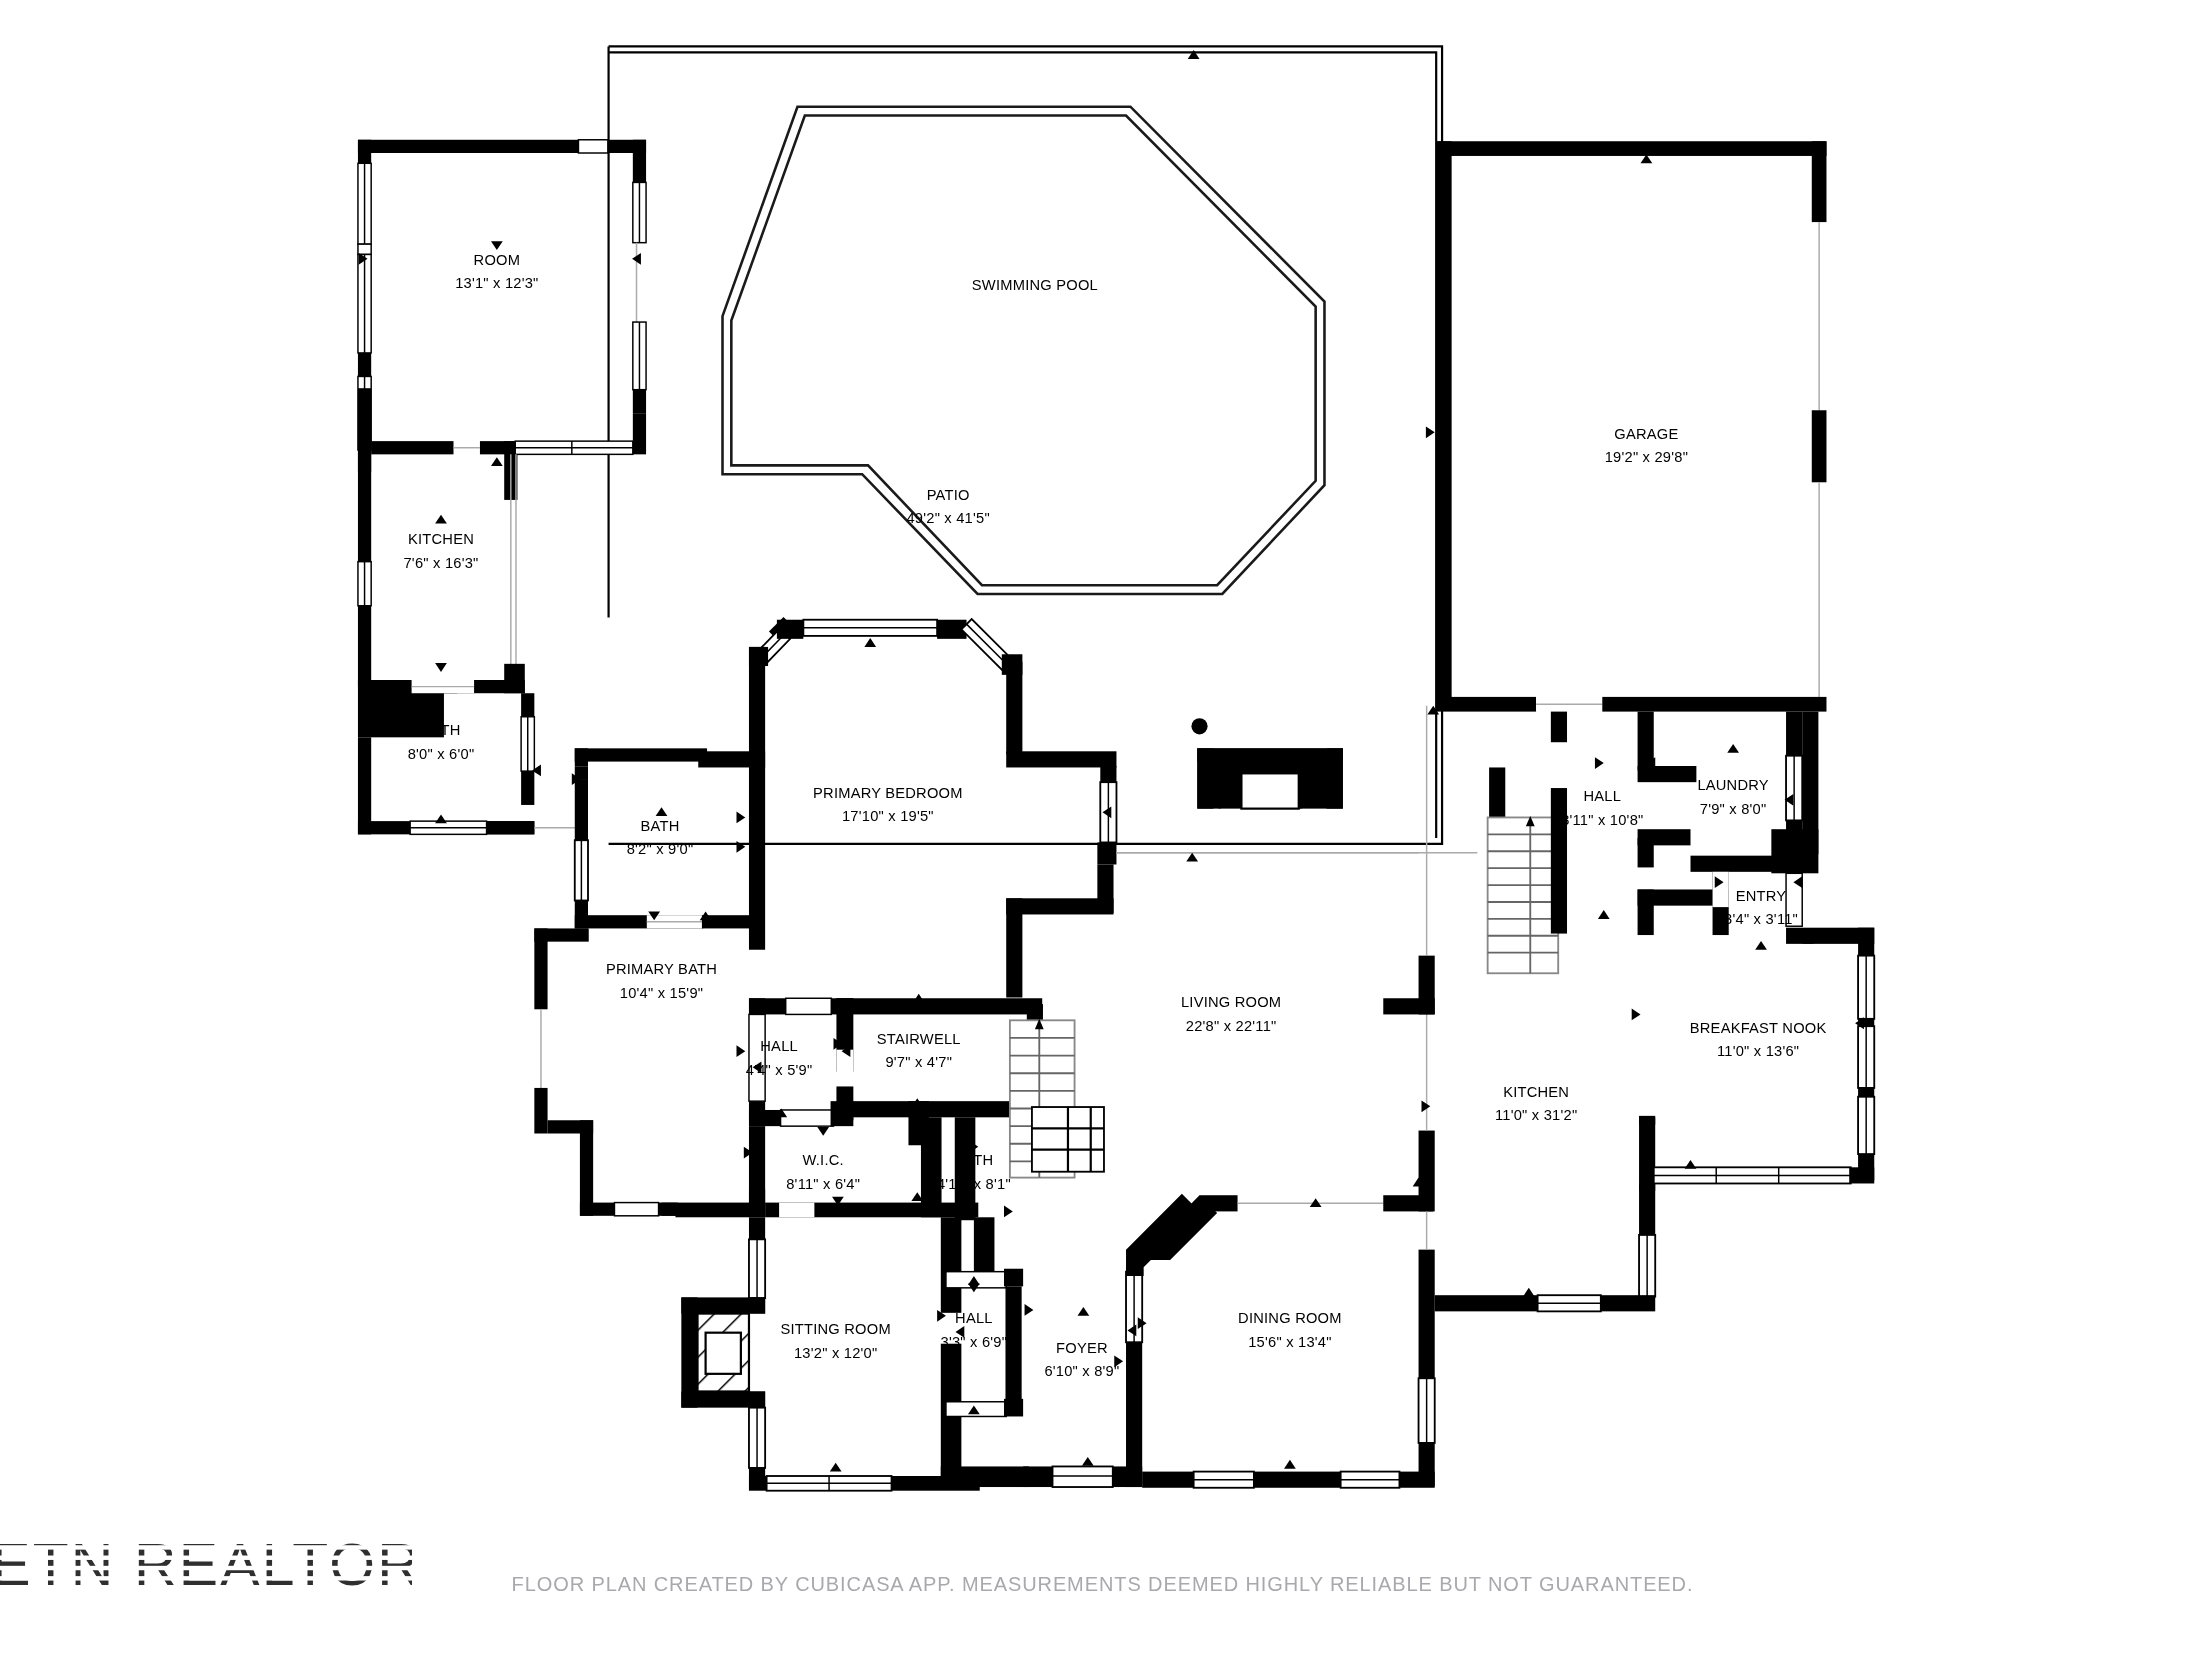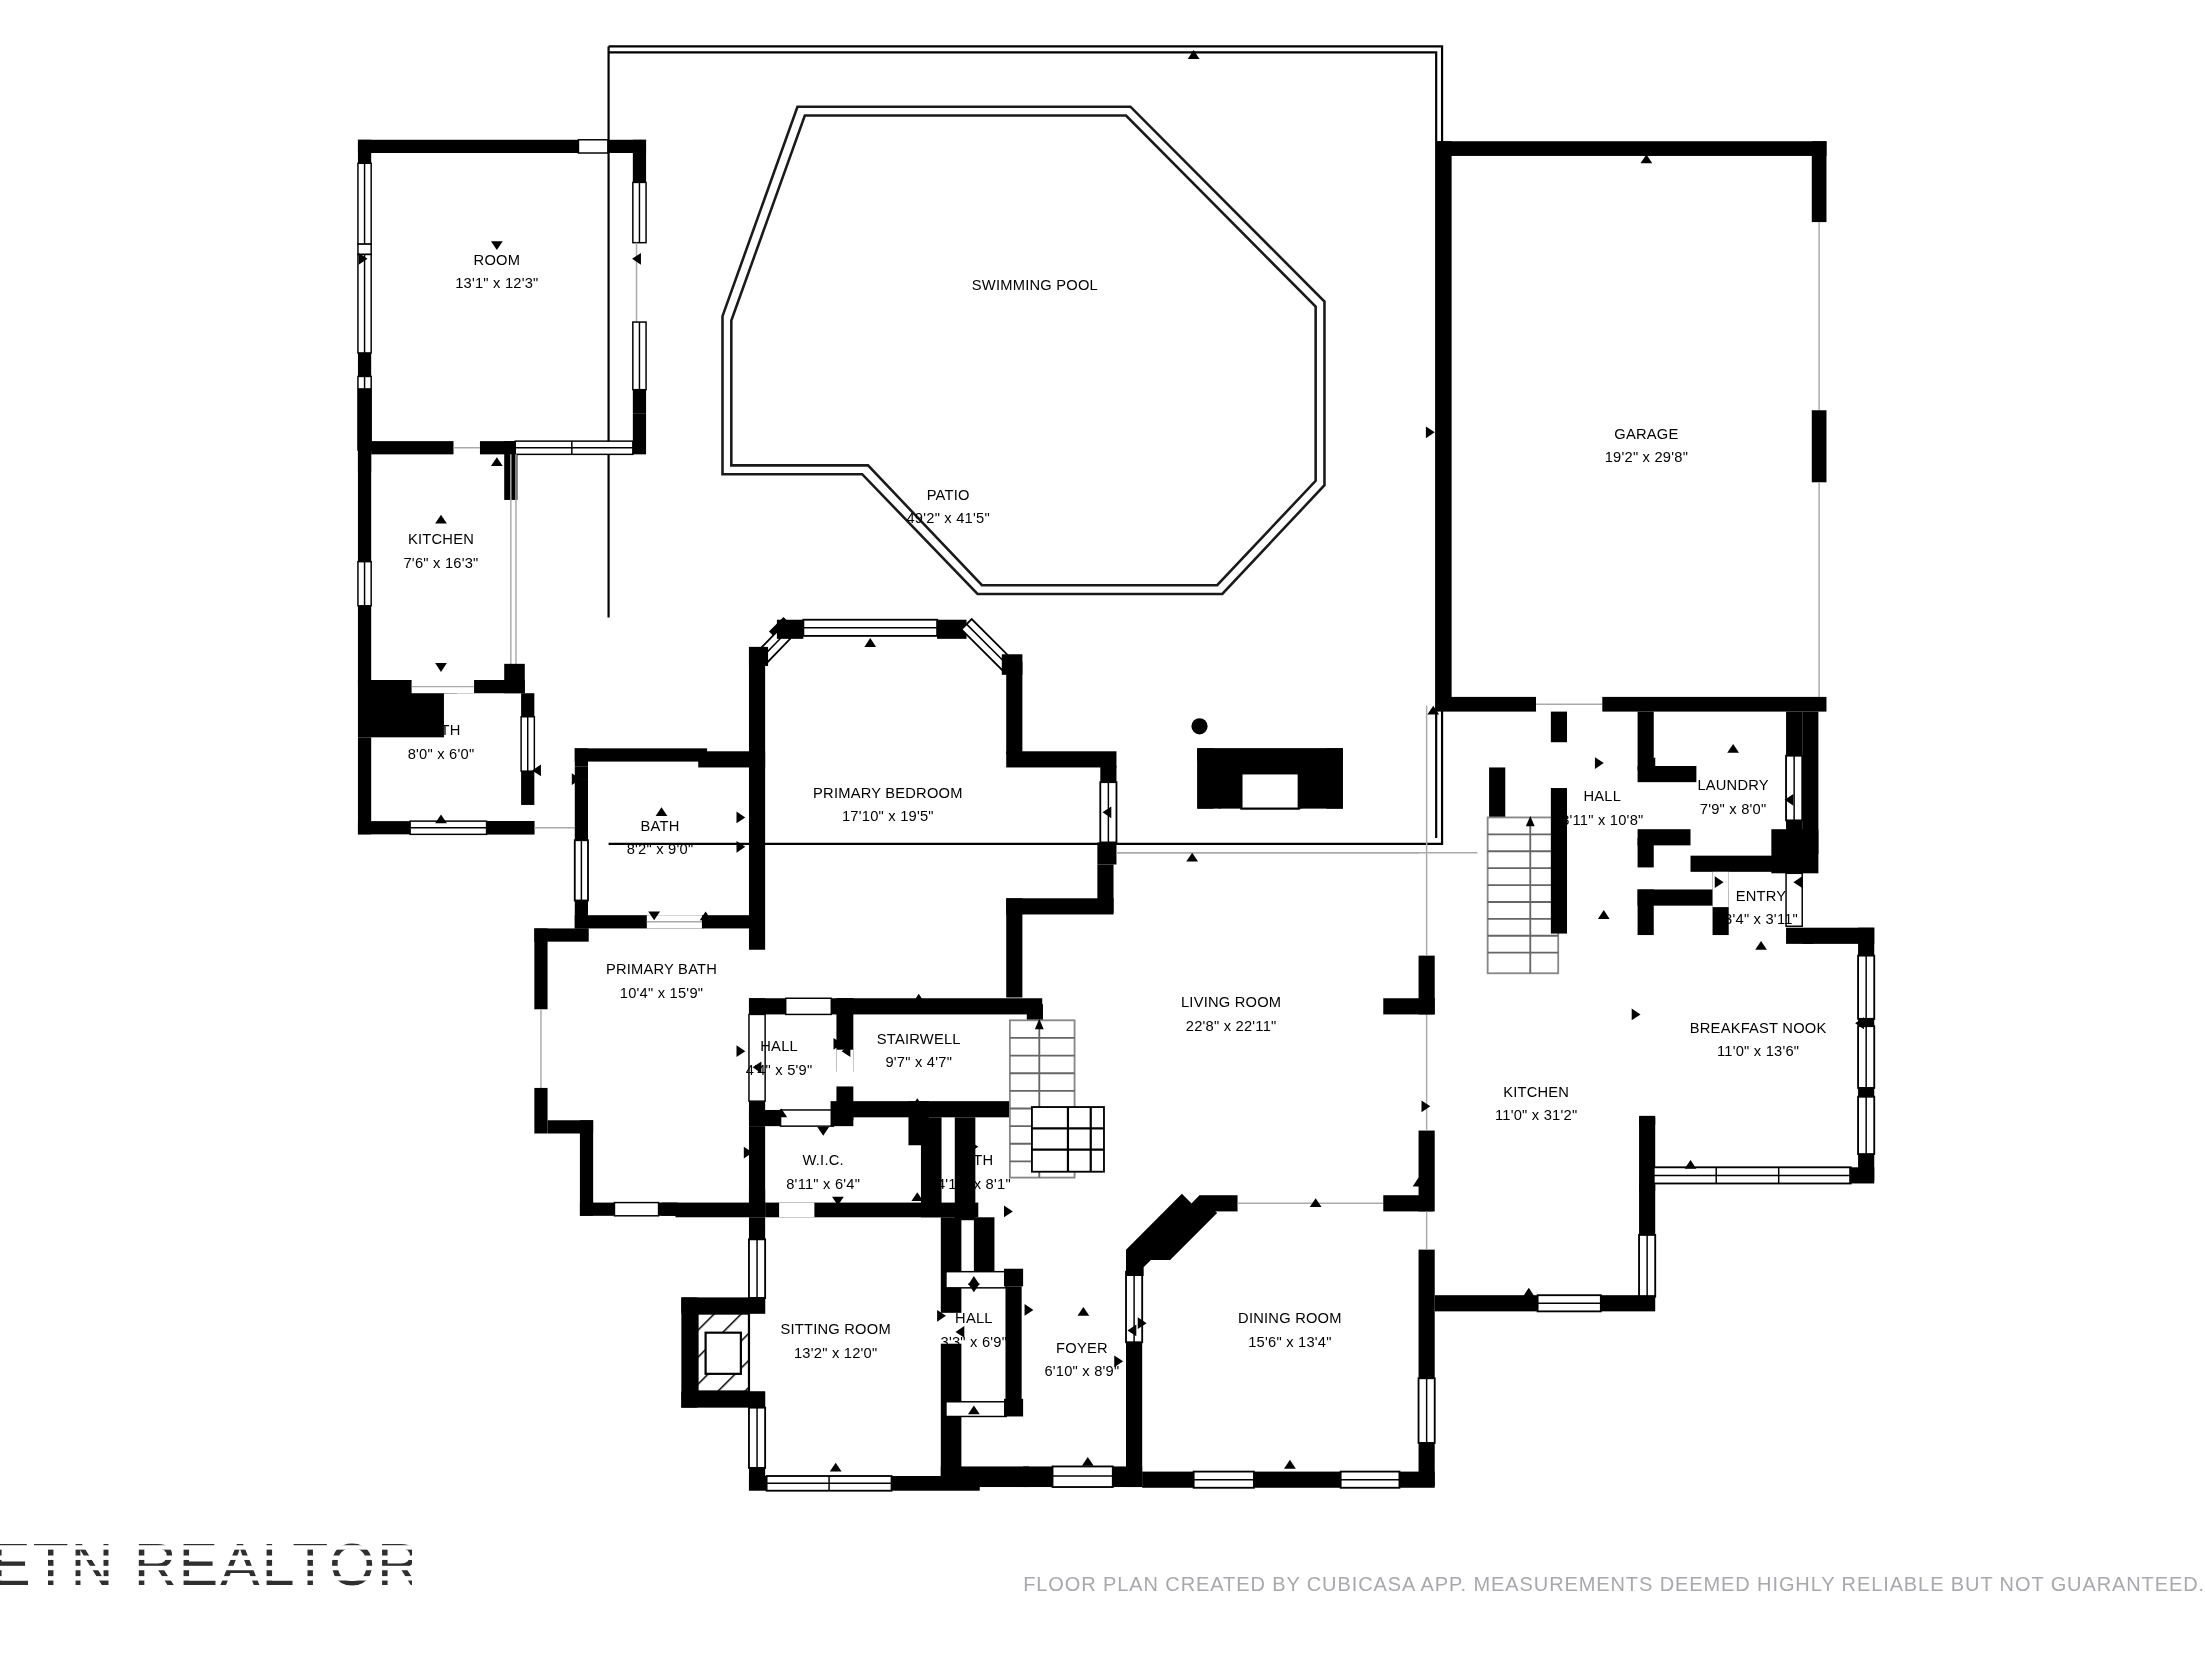--- a/index.html
+++ b/index.html
@@ -43,21 +43,21 @@
     font-size: 20px;
     fill: #000000;
     text-anchor: middle;
     letter-spacing: 0.3px;
   }
   .footer-note {
     position: absolute;
     left: 0;
     top: 1573px;
     width: 2205px;
-    text-align: right;
+    text-align: center;
     font-family: "Liberation Sans", sans-serif;
     font-size: 20px;
     letter-spacing: 0.9px;
     color: #a9a9ad;
     white-space: nowrap;
     pointer-events: none;
   }
   .logo-wrap { position: absolute; left: 0; top: 1529px; width: 412px; height: 81px; }
   .logo-svg { display:block; }
 </style>

